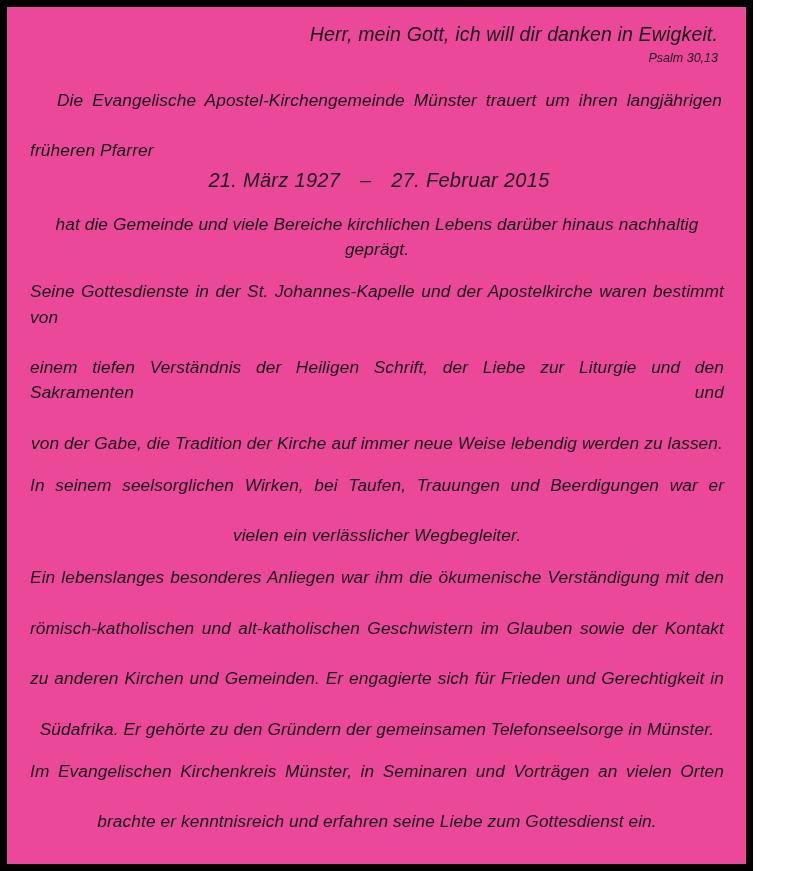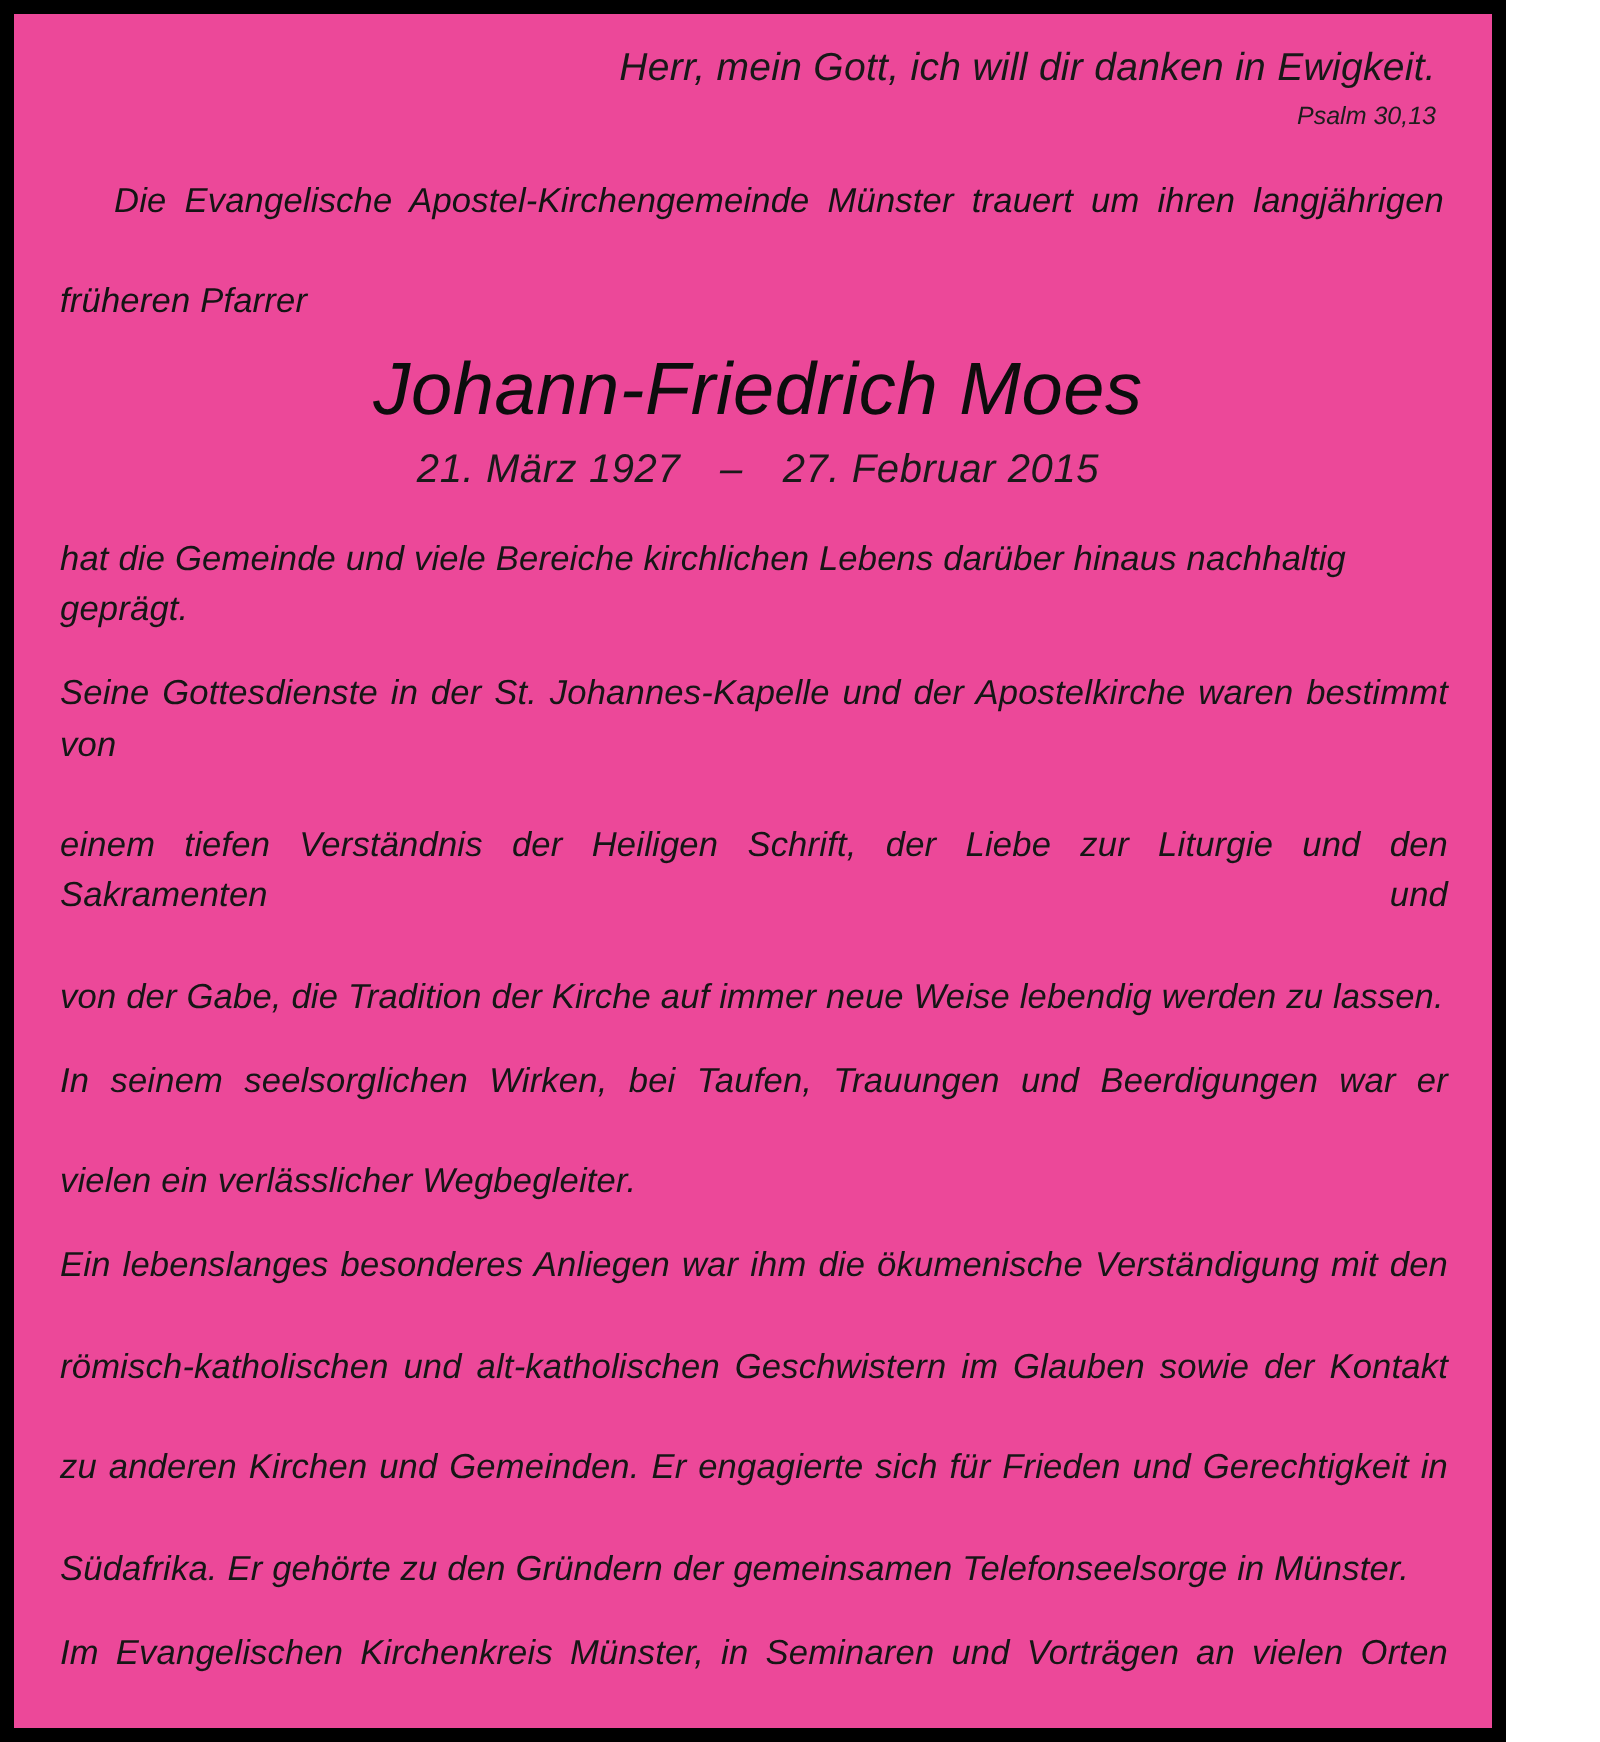--- a/index.html
+++ b/index.html
@@ -113,41 +113,40 @@
     display: block;
     text-align: justify;
   }
   .para .j::after {
     content: "";
     display: inline-block;
     width: 100%;
   }
   .para .last {
     display: block;
-    text-align: left;
+    text-align: center;
     font-style: italic;
   }
 </style>
 </head>
 <body>
 
 <div class="notice">
   <div class="inner">
 
     <div class="scripture">
       <div class="scripture-verse">Herr, mein Gott, ich will dir danken in Ewigkeit.</div>
       <div class="scripture-ref">Psalm 30,13</div>
     </div>
 
     <div class="lead-in">
       <span class="j">Die Evangelische Apostel-Kirchengemeinde Münster trauert um ihren langjährigen</span>
       <span class="last">früheren Pfarrer</span>
     </div>
 
-    <div class="deceased-name">Johann-Friedrich Moes</div>
 
     <div class="life-dates">
       <span>21. März 1927</span>
       <span class="dash">–</span>
       <span>27. Februar 2015</span>
     </div>
 
     <div class="body-block" id="eulogy-body">
         <div class="para">
           <span class="last">hat die Gemeinde und viele Bereiche kirchlichen Lebens darüber hinaus nachhaltig geprägt.</span>
@@ -162,17 +161,18 @@
           <span class="last">vielen ein verlässlicher Wegbegleiter.</span>
         </div>
         <div class="para">
           <span class="j">Ein lebenslanges besonderes Anliegen war ihm die ökumenische Verständigung mit den</span>
           <span class="j">römisch-katholischen und alt-katholischen Geschwistern im Glauben sowie der Kontakt</span>
           <span class="j">zu anderen Kirchen und Gemeinden. Er engagierte sich für Frieden und Gerechtigkeit in</span>
           <span class="last">Südafrika. Er gehörte zu den Gründern der gemeinsamen Telefonseelsorge in Münster.</span>
         </div>
         <div class="para">
           <span class="j">Im Evangelischen Kirchenkreis Münster, in Seminaren und Vorträgen an vielen Orten</span>
+          <span class="last">brachte er kenntnisreich und erfahren seine Liebe zum Gottesdienst ein.</span>
         </div>
       </div>
 
   </div>
 </div>
 
 </body></html>

